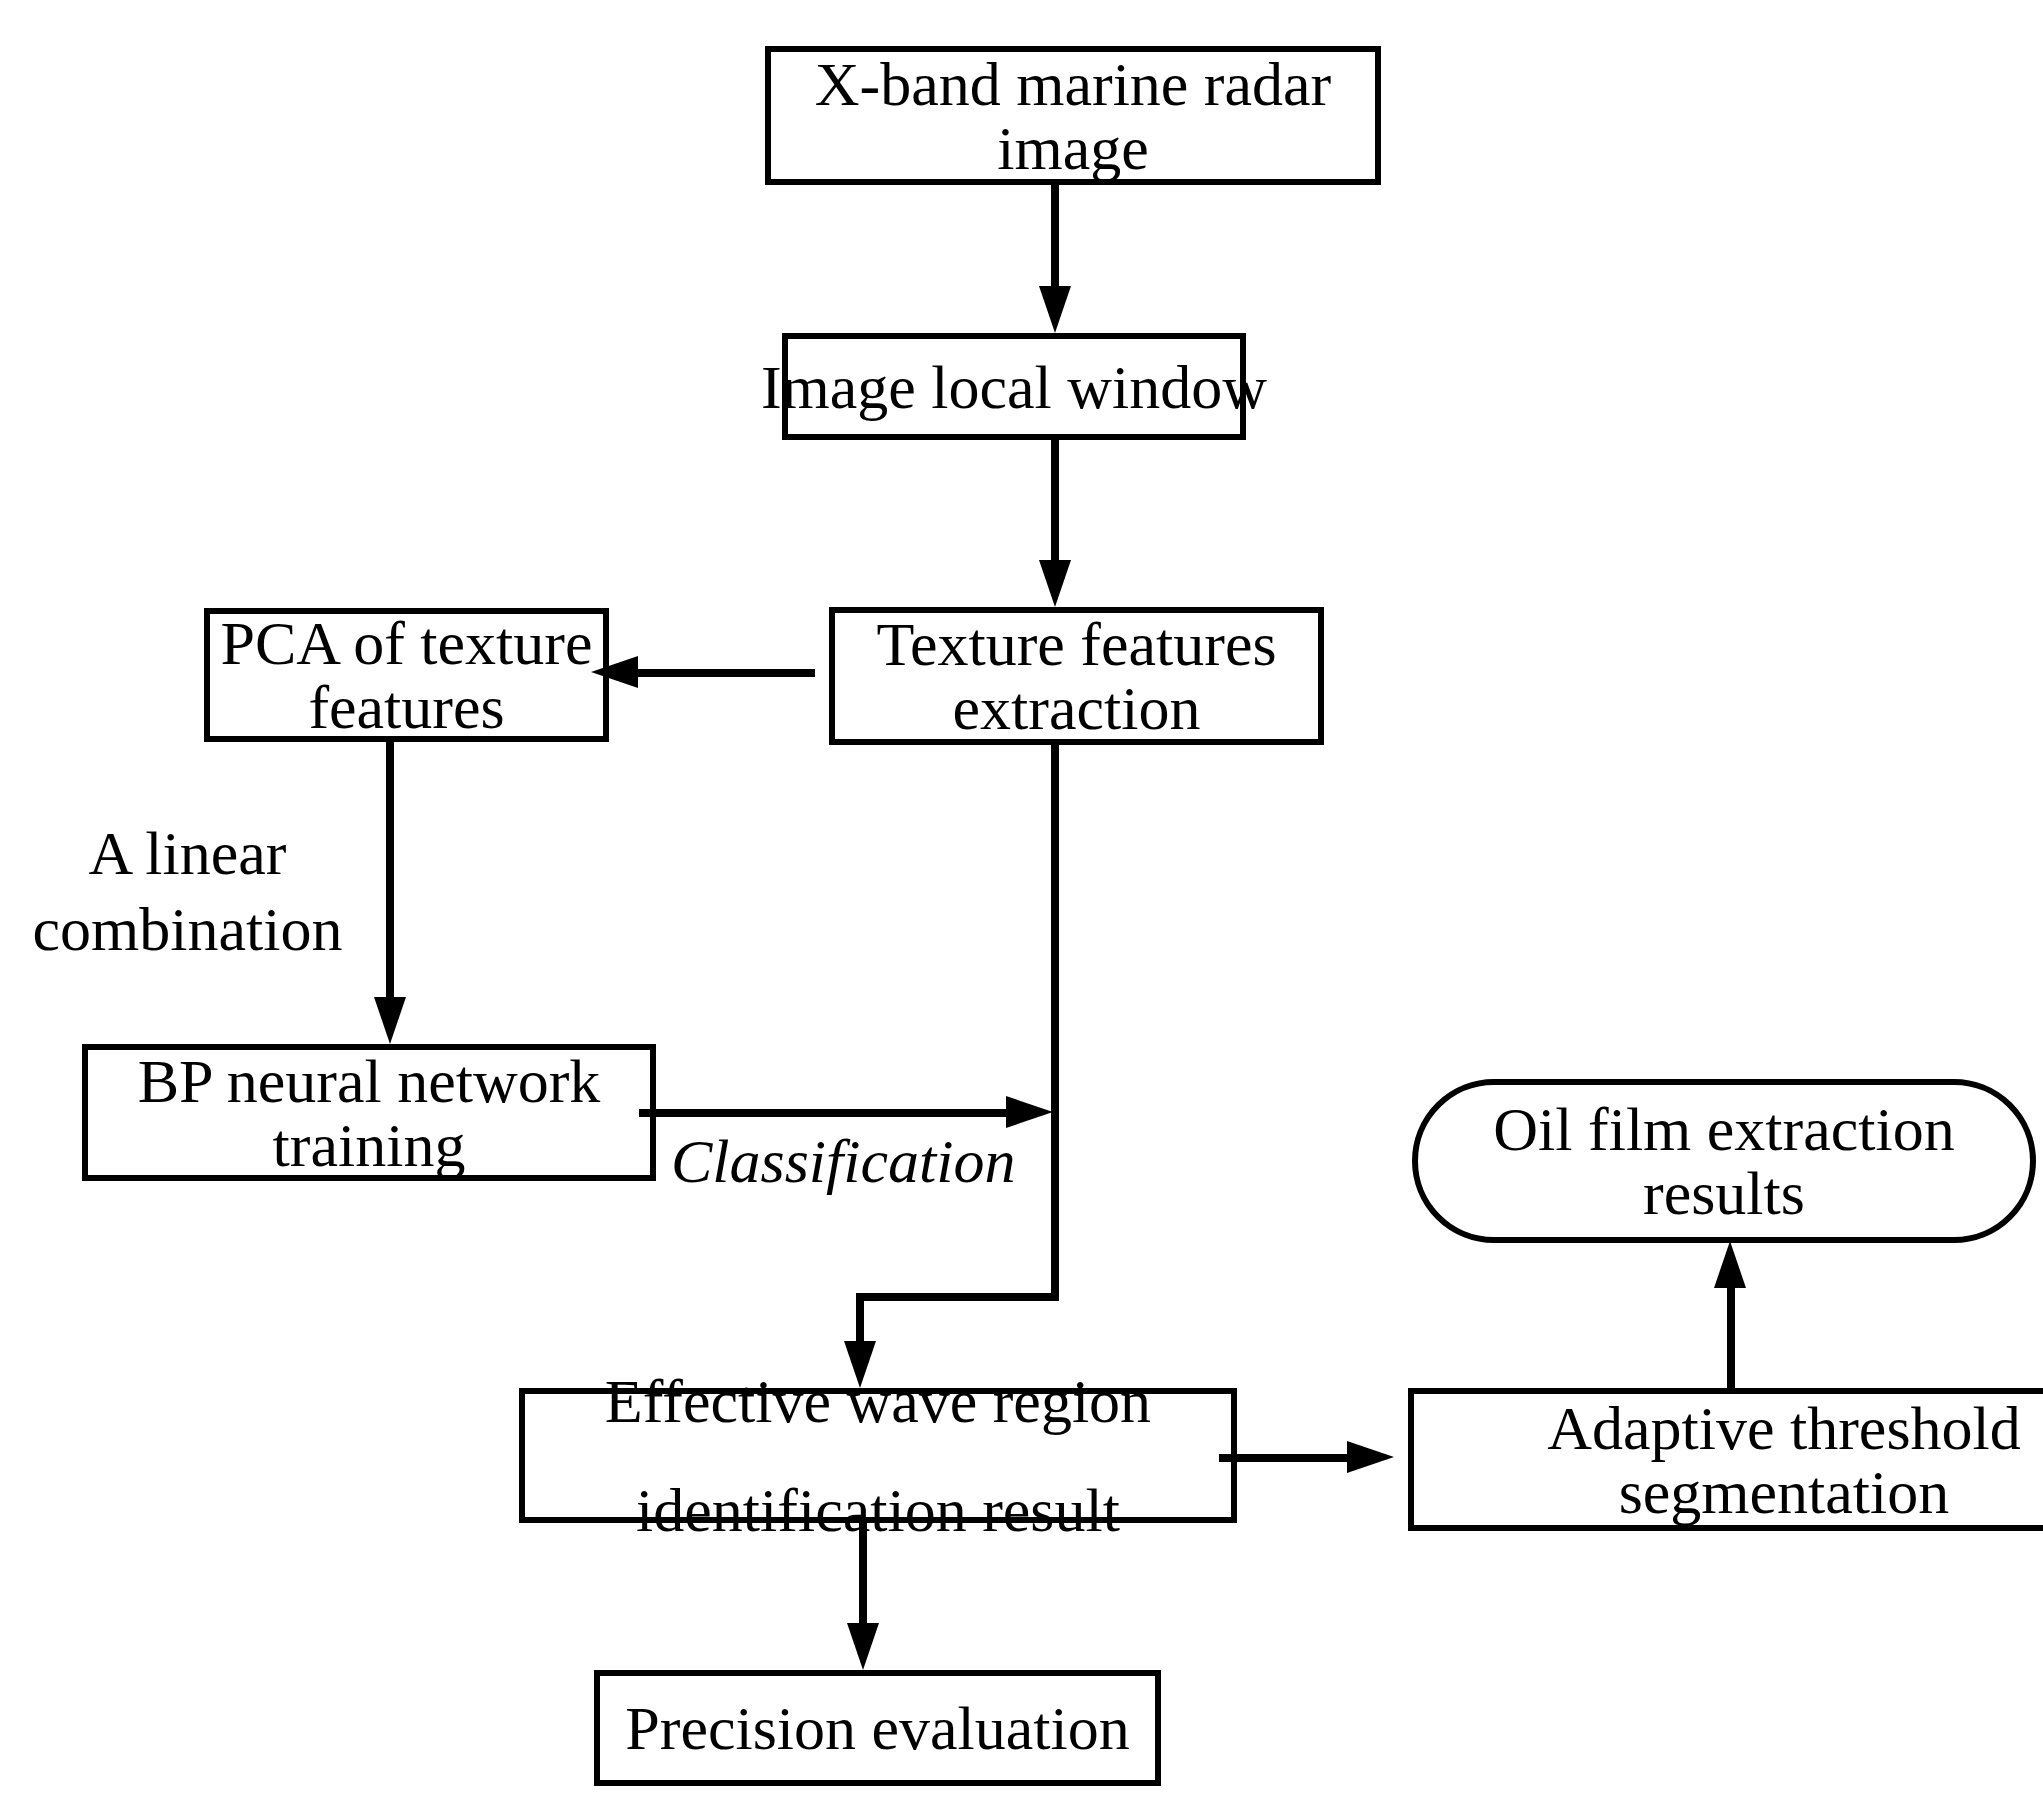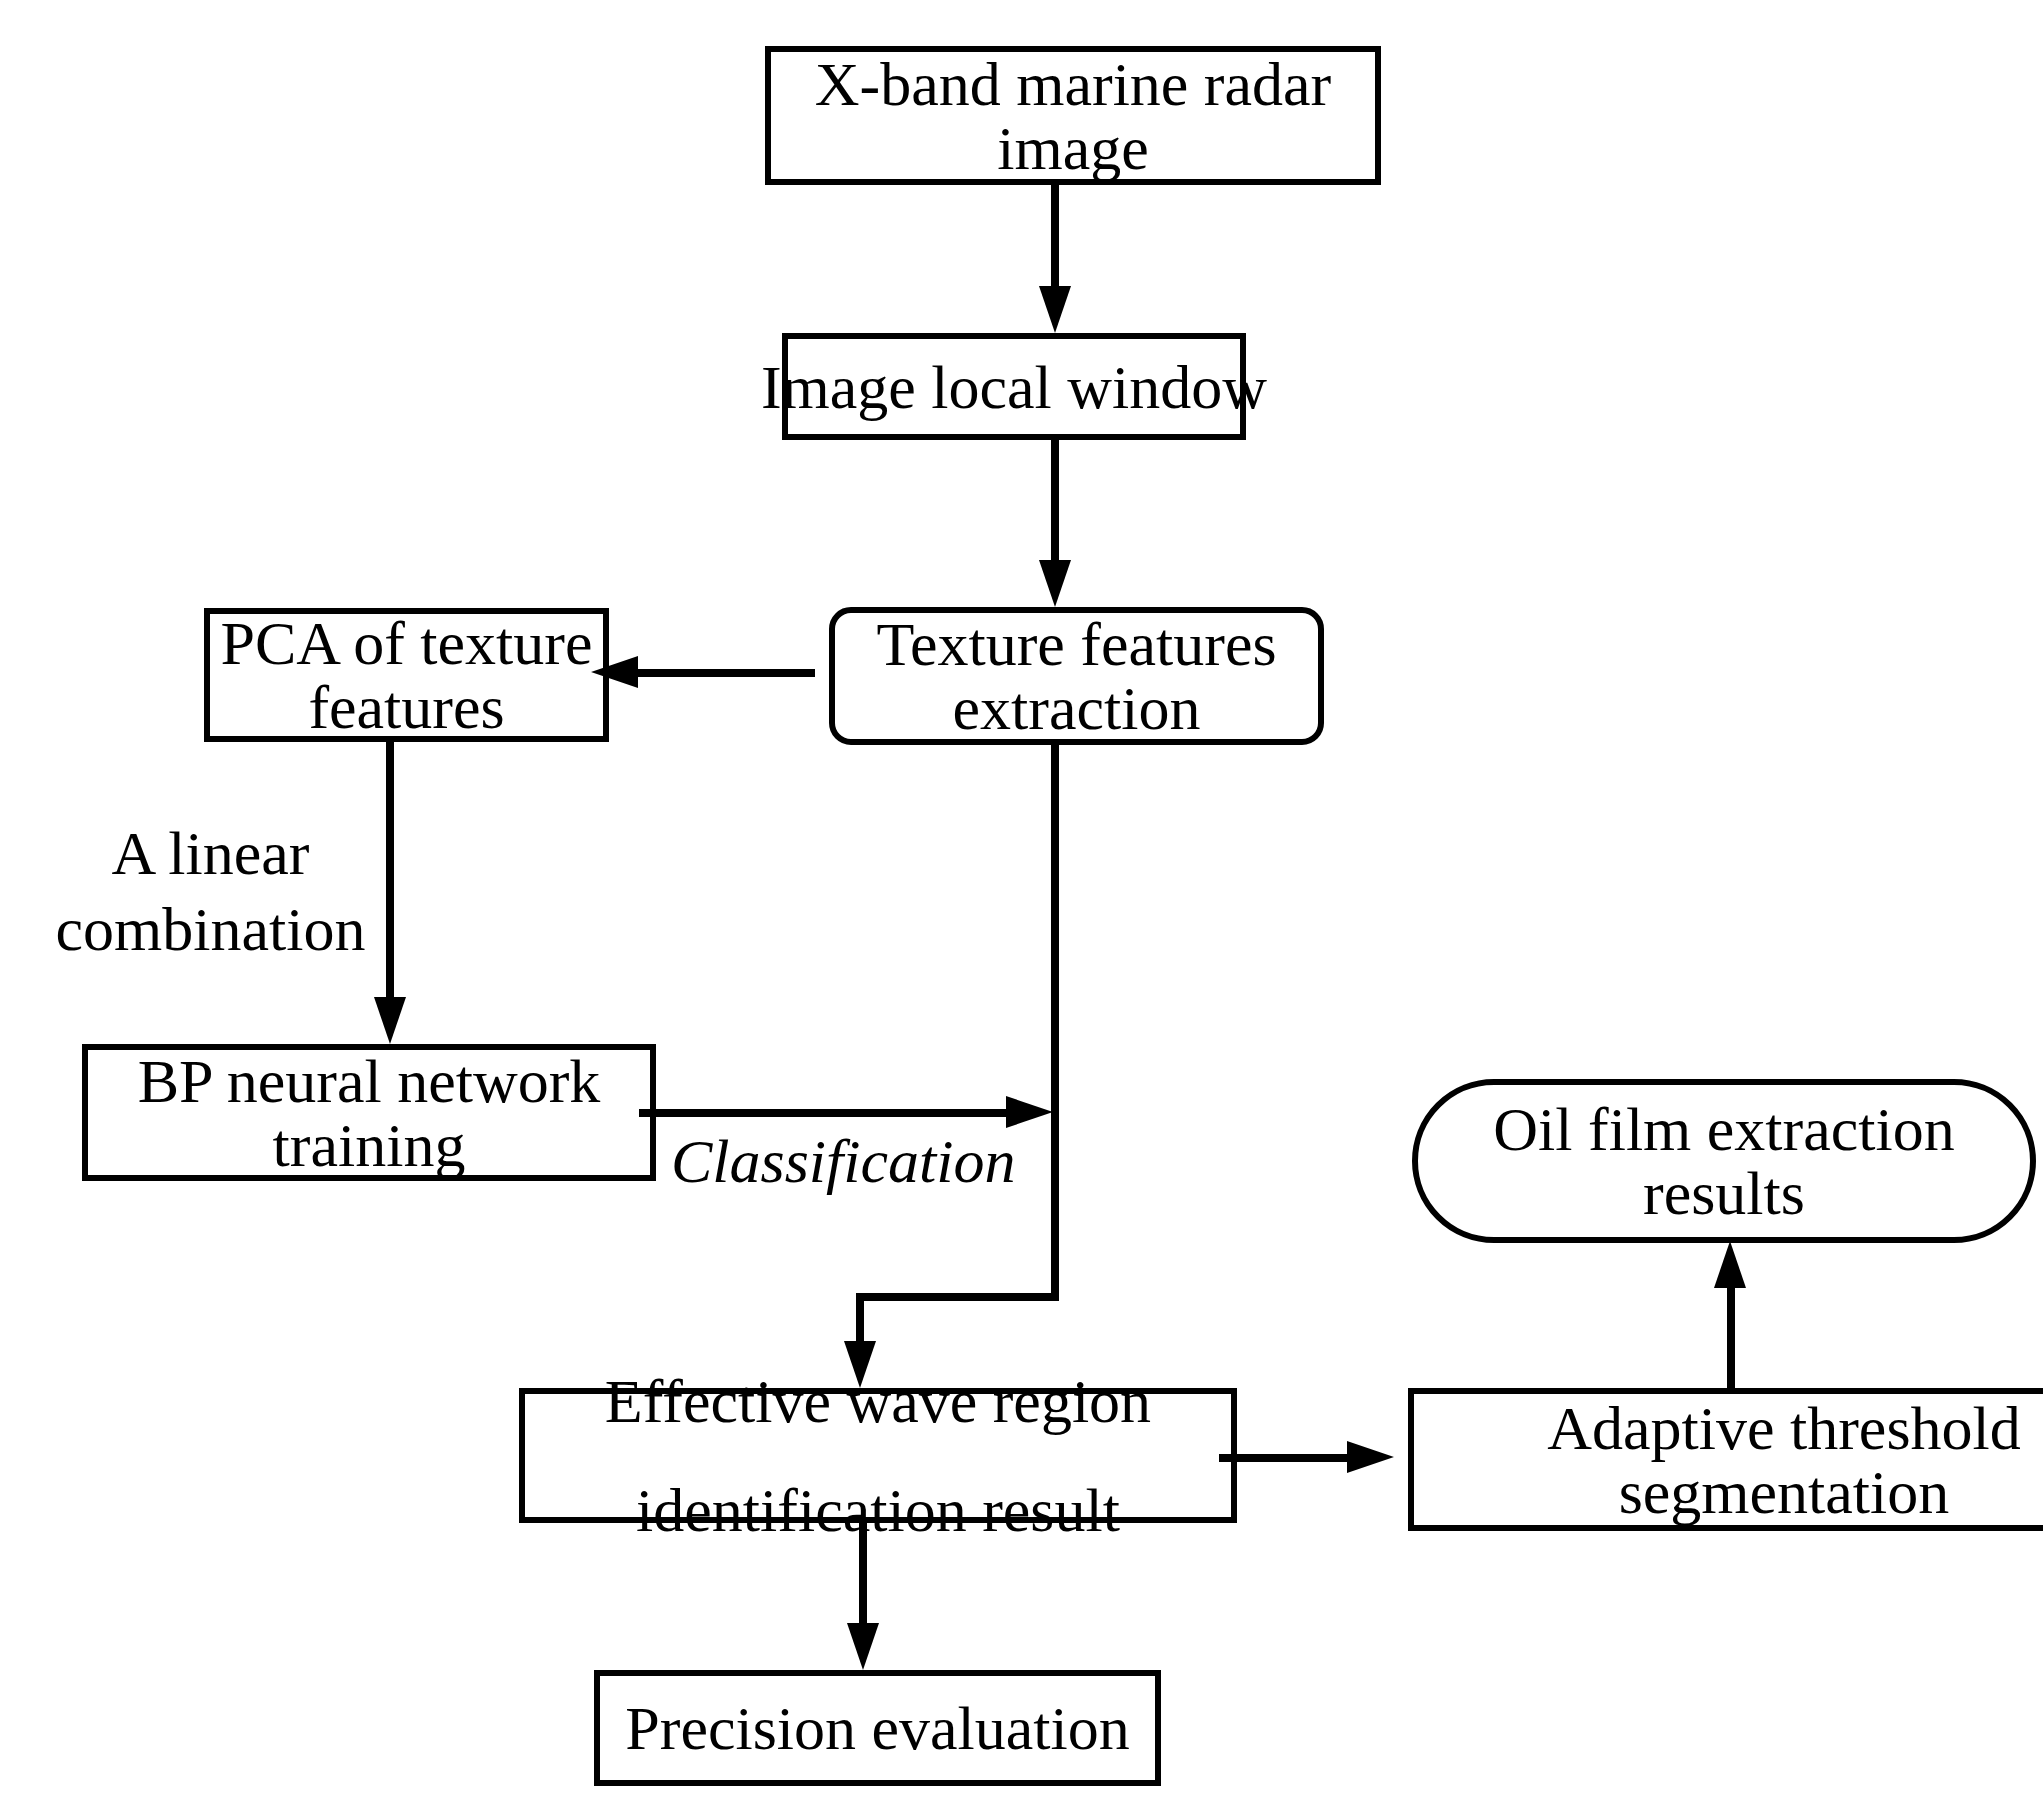--- a/index.html
+++ b/index.html
@@ -57,21 +57,21 @@
   <div class="node" style="left:749px; top:46px; width:616px; height:139px;">
     <span>X-band marine radar</span>
     <span>image</span>
   </div>
 
   <div class="node" style="left:766px; top:333px; width:464px; height:107px;">
     <span>Image local window</span>
     <span></span>
   </div>
 
-  <div class="node" style="left:813px; top:607px; width:495px; height:138px;border-radius:22px;">
+  <div class="node" style="left:813px; top:607px; width:495px; height:138px;">
     <span>Texture features</span>
     <span>extraction</span>
   </div>
 
   <div class="node" style="left:188px; top:608px; width:405px; height:134px;">
     <span>PCA of texture</span>
     <span>features</span>
   </div>
 
   <div class="node" style="left:66px; top:1044px; width:574px; height:137px;">
@@ -92,21 +92,21 @@
   <div class="node" style="left:578px; top:1670px; width:567px; height:116px;">
     <span>Precision evaluation</span>
     <span></span>
   </div>
 
   <div class="node stadium" style="left:1396px; top:1079px; width:624px; height:164px;">
     <span>Oil film extraction</span>
     <span>results</span>
   </div>
 
-  <div class="edge-label" style="left:37px; top:815px; width:347px;">
+  <div class="edge-label" style="left:14px; top:815px; width:347px;">
     <span style="display:block;">A linear</span>
     <span style="display:block;">combination</span>
   </div>
 
   <div class="edge-label" style="left:671px; top:1123px;">
     <span style="display:block;font-style:italic;">Classification</span>
   </div>
 
   <div class="vline" style="left:1051px; top:181px; height:106px;"></div>
   <div class="arr arr-down" style="left:1039px; top:286px;"></div>

